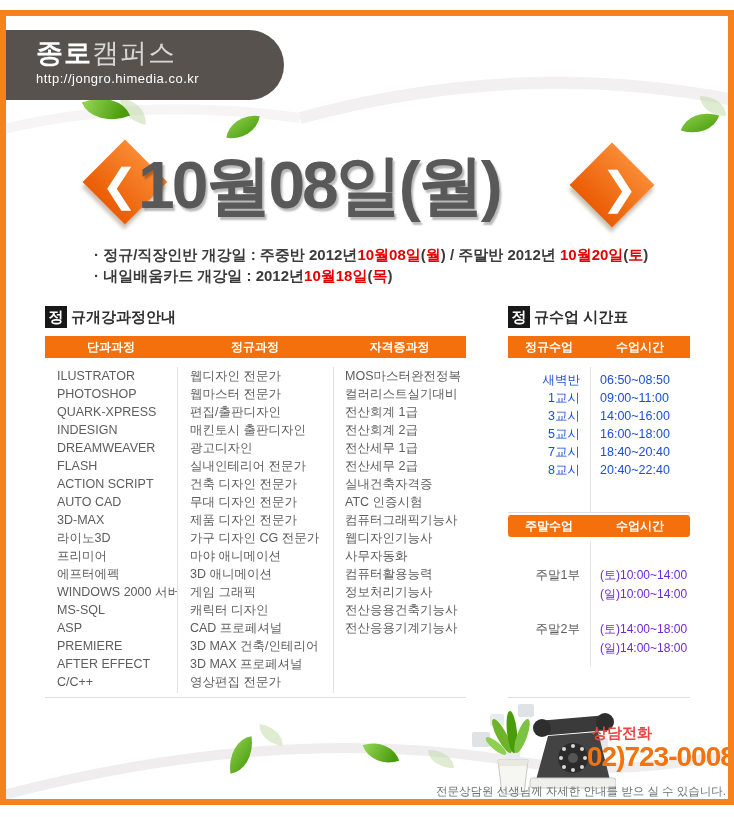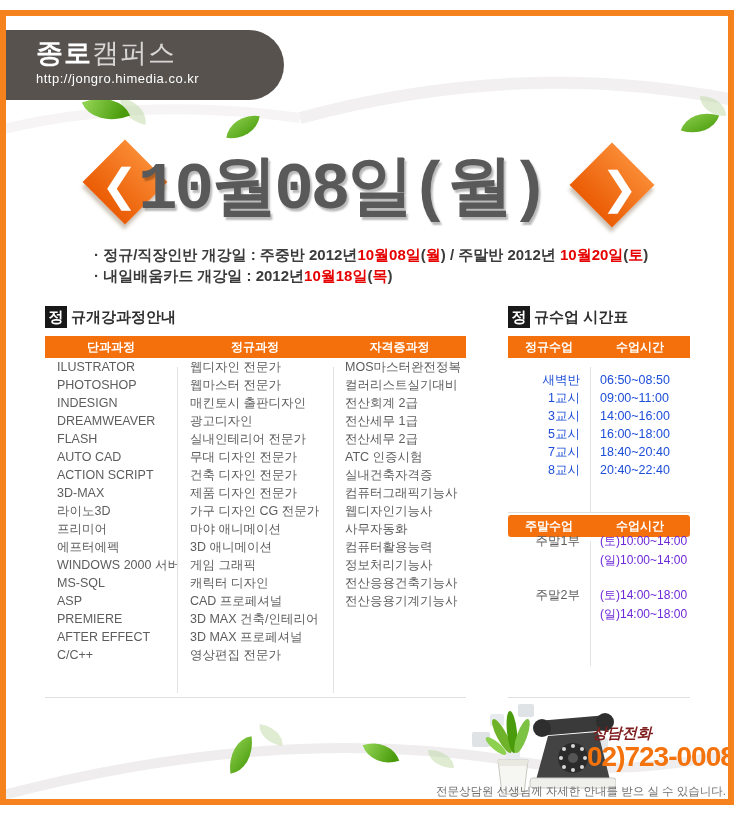--- a/index.html
+++ b/index.html
@@ -43,21 +43,21 @@
   }
   .d-left { left:95px; top:152px; }
   .d-right { left:582px; top:155px; }
   .chev { position:absolute; color:#ffffff; font-size:44px; font-weight:bold; z-index:3; line-height:1; }
   .chev-left { left:101px; top:163px; }
   .chev-right { left:601px; top:166px; }
   .date-text {
     position:absolute; left:138px; top:141px; z-index:4;
     font-size:66px; font-weight:bold; letter-spacing:-3px;
     color:var(--date-gray,#595959);
-    text-shadow:2px 3px 2px rgba(0,0,0,.28); white-space:nowrap;font-family:Liberation Mono, monospace;
+    text-shadow:2px 3px 2px rgba(0,0,0,.28); white-space:nowrap;
   }
   
   .notices { position:absolute; left:94px; top:244px; z-index:4; }
   .notice { font-size:15px; font-weight:bold; line-height:21px; white-space:nowrap; }
   .notice .dark { color:var(--text-dark,#3B3B3B); }
   .notice .red { color:var(--red,#E60000); }
   
   .section-title { position:absolute; top:306px; z-index:4; white-space:nowrap; }
   .st-left { left:45px; }
   .st-right { left:508px; }
@@ -68,49 +68,49 @@
   }
   .stitle { font-size:15px; font-weight:bold; color:#2e2e2e; margin-left:4px; vertical-align:middle; }
   
   .course-table { position:absolute; left:45px; top:336px; width:421px; z-index:4; }
   .thead { position:relative; height:22px; background:var(--bar-orange,#F3700D); border-radius:0;text-decoration:underline; }
   .thead span {
     position:absolute; top:0; height:22px; line-height:22px;
     color:#fff; font-size:12px; font-weight:bold; text-align:center;
   }
   .ch0 { left:0; width:132px; } .ch1 { left:132px; width:156px; } .ch2 { left:288px; width:133px; }
-  .tbody { position:relative; }
+  .tbody { position:relative; margin-top:9px; }
   .crow { position:relative; height:18px; }
   .crow span { position:absolute; top:0; line-height:18px; font-size:12.5px; color:#5d5d5d; white-space:nowrap; }
   .cc0 { left:12px; } .cc1 { left:145px; } .cc2 { left:300px; }
   .vline { position:absolute; width:1px; background:#e3e3e3; top:31px; height:326px; }
   .vl1 { left:132px; } .vl2 { left:288px; }
   .bline { position:absolute; left:0; top:361px; width:421px; height:1px; background:#e0dede; }
   
   .sched { position:absolute; left:508px; top:336px; width:182px; z-index:4; }
   .sched .sh0 { left:0; width:82px; } .sched .sh1 { left:82px; width:100px; }
   .sbody { position:relative; margin-top:13px; }
   .srow { position:relative; height:18px; }
   .srow span { position:absolute; top:0; line-height:18px; font-size:12.5px; color:#1d4ed8; white-space:nowrap; }
   .sc0 { left:0; width:72px; text-align:right; }
   .sc1 { left:92px; }
   .ssep { position:absolute; left:0; top:176px; width:182px; height:1px; background:#e0dede; }
   .whead { position:absolute; left:0; top:179px; width:182px; height:22px; background:var(--bar-orange,#F3700D); border-radius:3px; }
   .whead span { position:absolute; top:0; height:32px; line-height:22px; color:#fff; font-size:12px; font-weight:bold; text-align:center; }
-  .weekend-body { position:absolute; left:0; top:196px; width:182px; }
+  .weekend-body { position:absolute; left:0; top:230px; width:182px; }
   .wgroup { position:relative; margin-bottom:16px; min-height:38px; }
   .wname { position:absolute; left:0; top:0; width:72px; text-align:right; font-size:12.5px; color:#5d5d5d; line-height:19px; }
   .wtimes { margin-left:92px; font-size:12px; color:#6d28d9; line-height:19px; white-space:nowrap; }
   .svline { position:absolute; left:82px; width:1px; background:#e3e3e3; }
   .svl1 { top:31px; height:145px; }
   .svl2 { top:205px; height:125px; }
   .sbline { position:absolute; left:0; top:361px; width:182px; height:1px; background:#e0dede; }
   
   .illus { position:absolute; left:466px; top:698px; z-index:4; }
-  .contact-label { position:absolute; left:592px; top:724px; font-size:15px; font-weight:bold; color:#7f1d1d; z-index:5;font-style:italic; }
+  .contact-label { position:absolute; left:592px; top:724px; font-size:15px; font-weight:bold; color:#ef4444; z-index:5; }
   .contact-phone { position:absolute; left:587px; top:741px; font-size:28px; font-weight:bold; letter-spacing:-1px; color:var(--phone-orange,#F4730D); z-index:5; white-space:nowrap; }
   .contact-note { position:absolute; right:8px; top:784px; font-size:11.5px; color:#6f6f6f; z-index:5; white-space:nowrap; }
 </style>
 </head>
 <body>
 
 <div class="page">
 
   <svg class="swoosh" width="734" height="817">
     <path d="M300 118 Q 520 58 734 100" stroke="#f2f0f1" stroke-width="12" fill="none"></path>
@@ -163,43 +163,48 @@
           <span class="cc0">ILUSTRATOR</span>
           <span class="cc1">웹디자인 전문가</span>
           <span class="cc2">MOS마스터완전정복</span>
         </div>
         <div class="crow">
           <span class="cc0">PHOTOSHOP</span>
           <span class="cc1">웹마스터 전문가</span>
           <span class="cc2">컬러리스트실기대비</span>
         </div>
         <div class="crow">
+          <span class="cc0">QUARK-XPRESS</span>
+          <span class="cc1">편집/출판디자인</span>
+          <span class="cc2">전산회계 1급</span>
+        </div>
+        <div class="crow">
           <span class="cc0">INDESIGN</span>
           <span class="cc1">매킨토시 출판디자인</span>
           <span class="cc2">전산회계 2급</span>
         </div>
         <div class="crow">
           <span class="cc0">DREAMWEAVER</span>
           <span class="cc1">광고디자인</span>
           <span class="cc2">전산세무 1급</span>
         </div>
         <div class="crow">
           <span class="cc0">FLASH</span>
           <span class="cc1">실내인테리어 전문가</span>
           <span class="cc2">전산세무 2급</span>
         </div>
         <div class="crow">
+          <span class="cc0">ACTION SCRIPT</span>
+          <span class="cc1">건축 디자인 전문가</span>
+          <span class="cc2">실내건축자격증</span>
+        </div>
+        <div class="crow">
           <span class="cc0">AUTO CAD</span>
           <span class="cc1">무대 디자인 전문가</span>
           <span class="cc2">ATC 인증시험</span>
-        </div>
-        <div class="crow">
-          <span class="cc0">ACTION SCRIPT</span>
-          <span class="cc1">건축 디자인 전문가</span>
-          <span class="cc2">실내건축자격증</span>
         </div>
         <div class="crow">
           <span class="cc0">3D-MAX</span>
           <span class="cc1">제품 디자인 전문가</span>
           <span class="cc2">컴퓨터그래픽기능사</span>
         </div>
         <div class="crow">
           <span class="cc0">라이노3D</span>
           <span class="cc1">가구 디자인 CG 전문가</span>
           <span class="cc2">웹디자인기능사</span>

